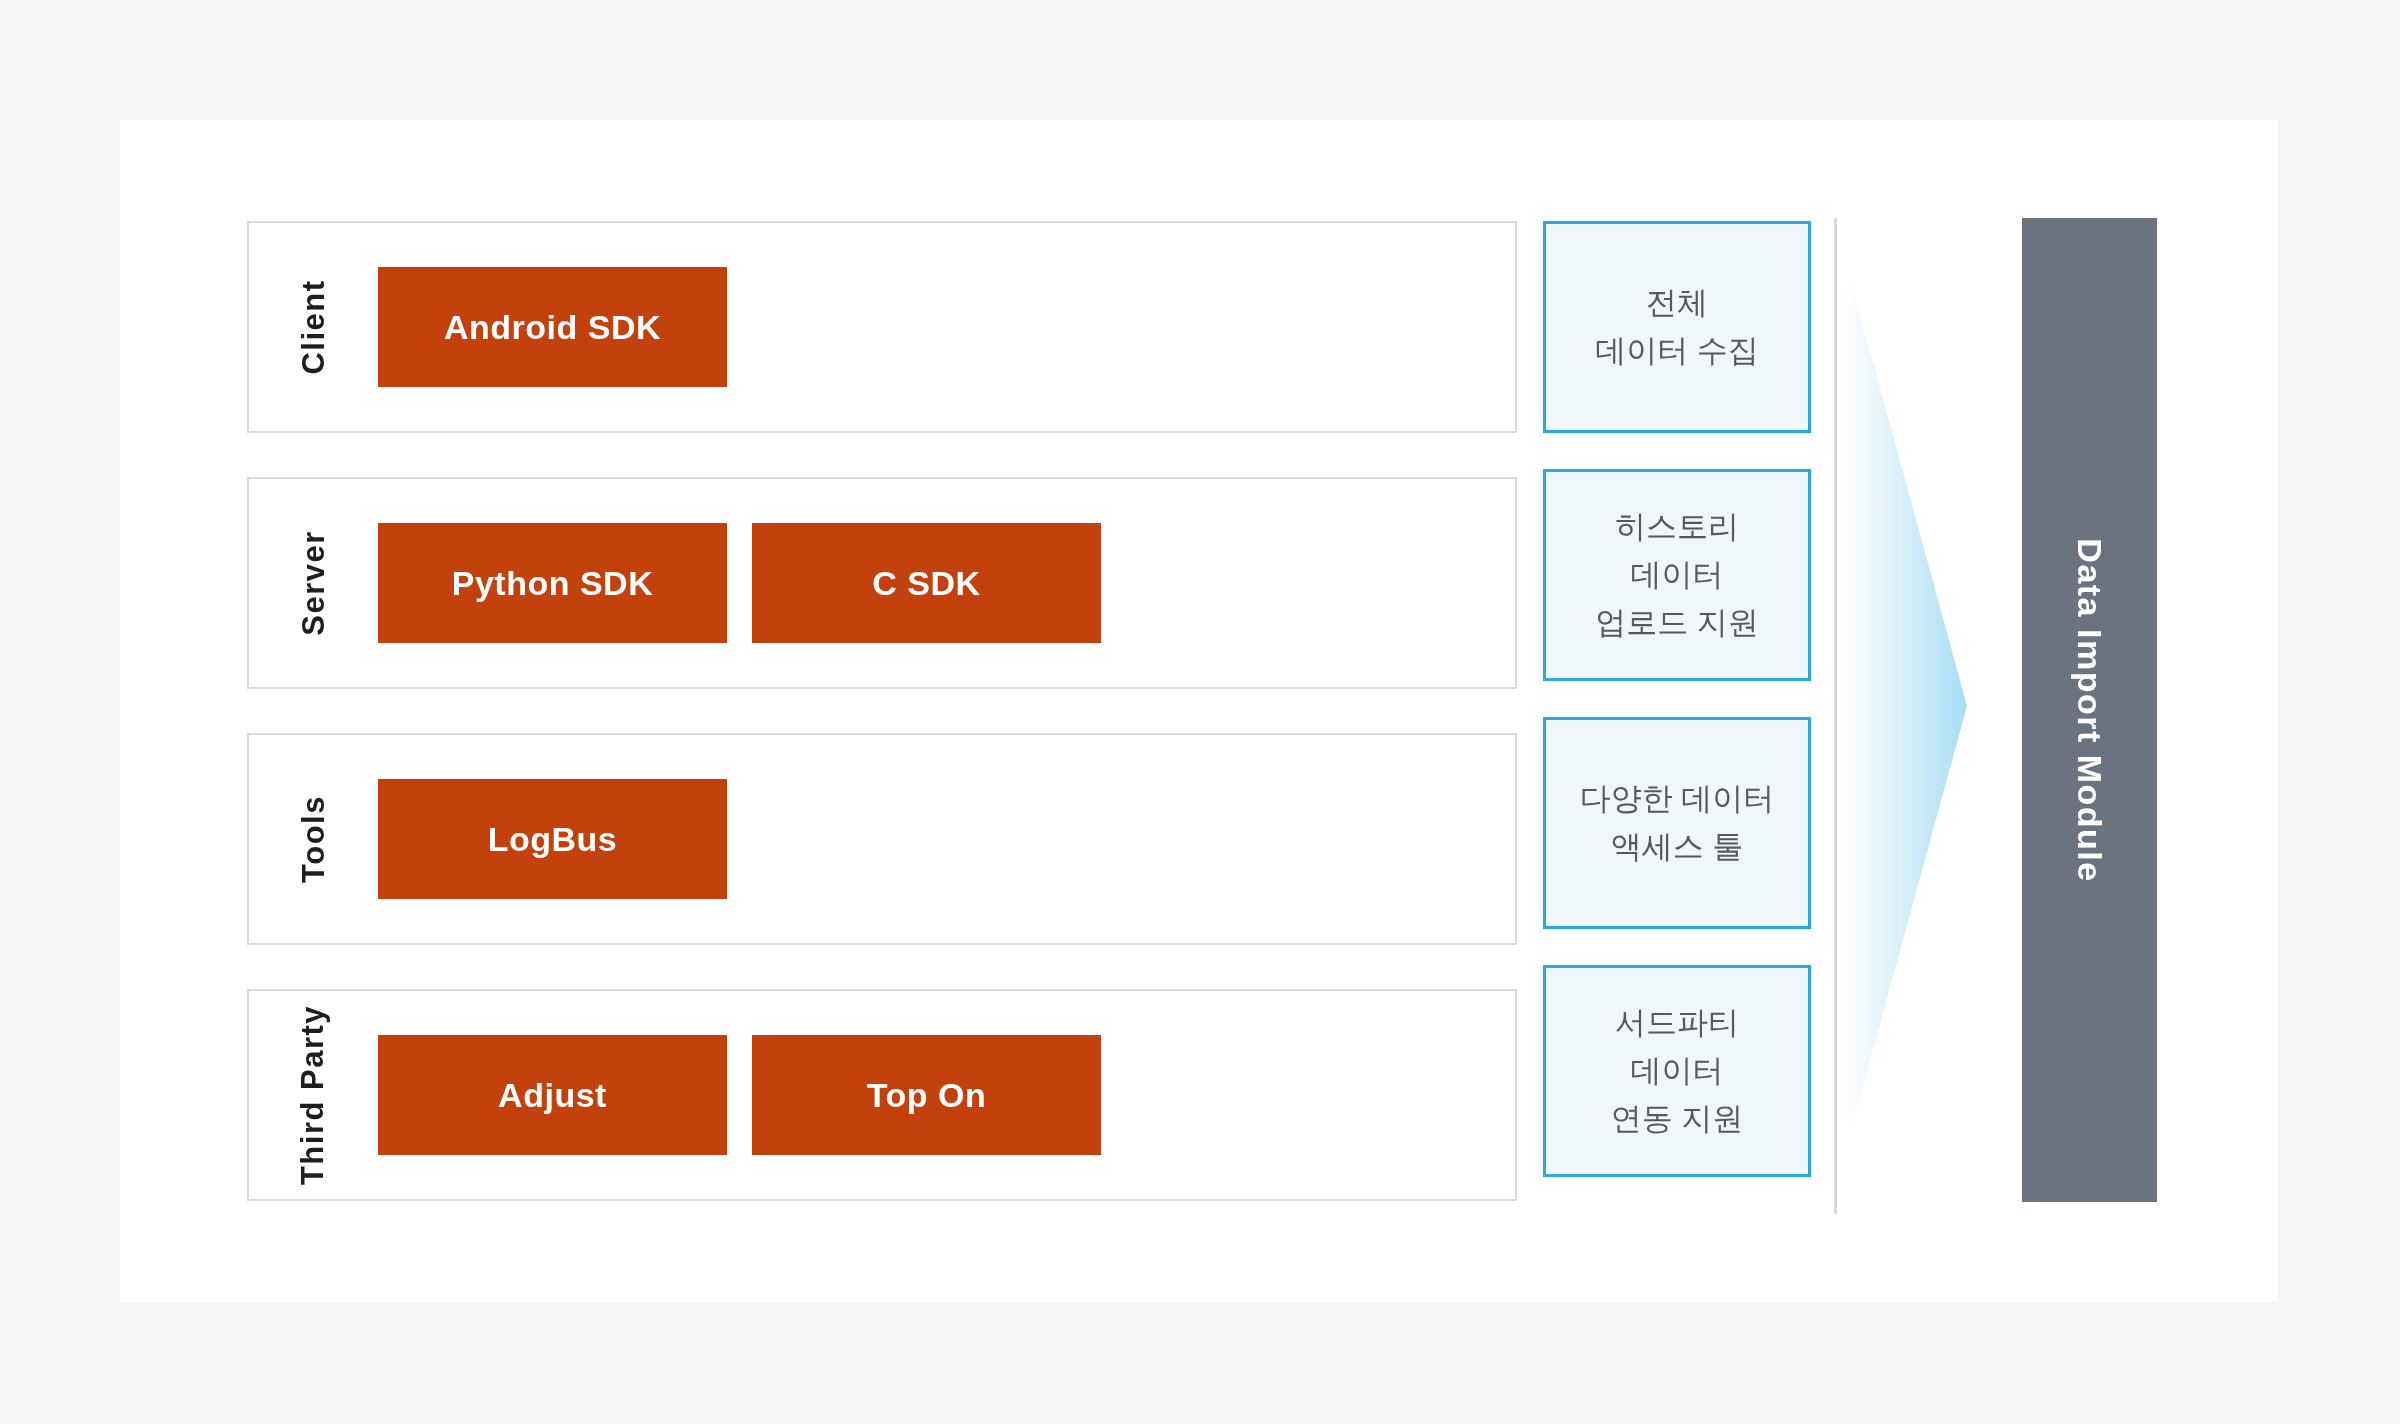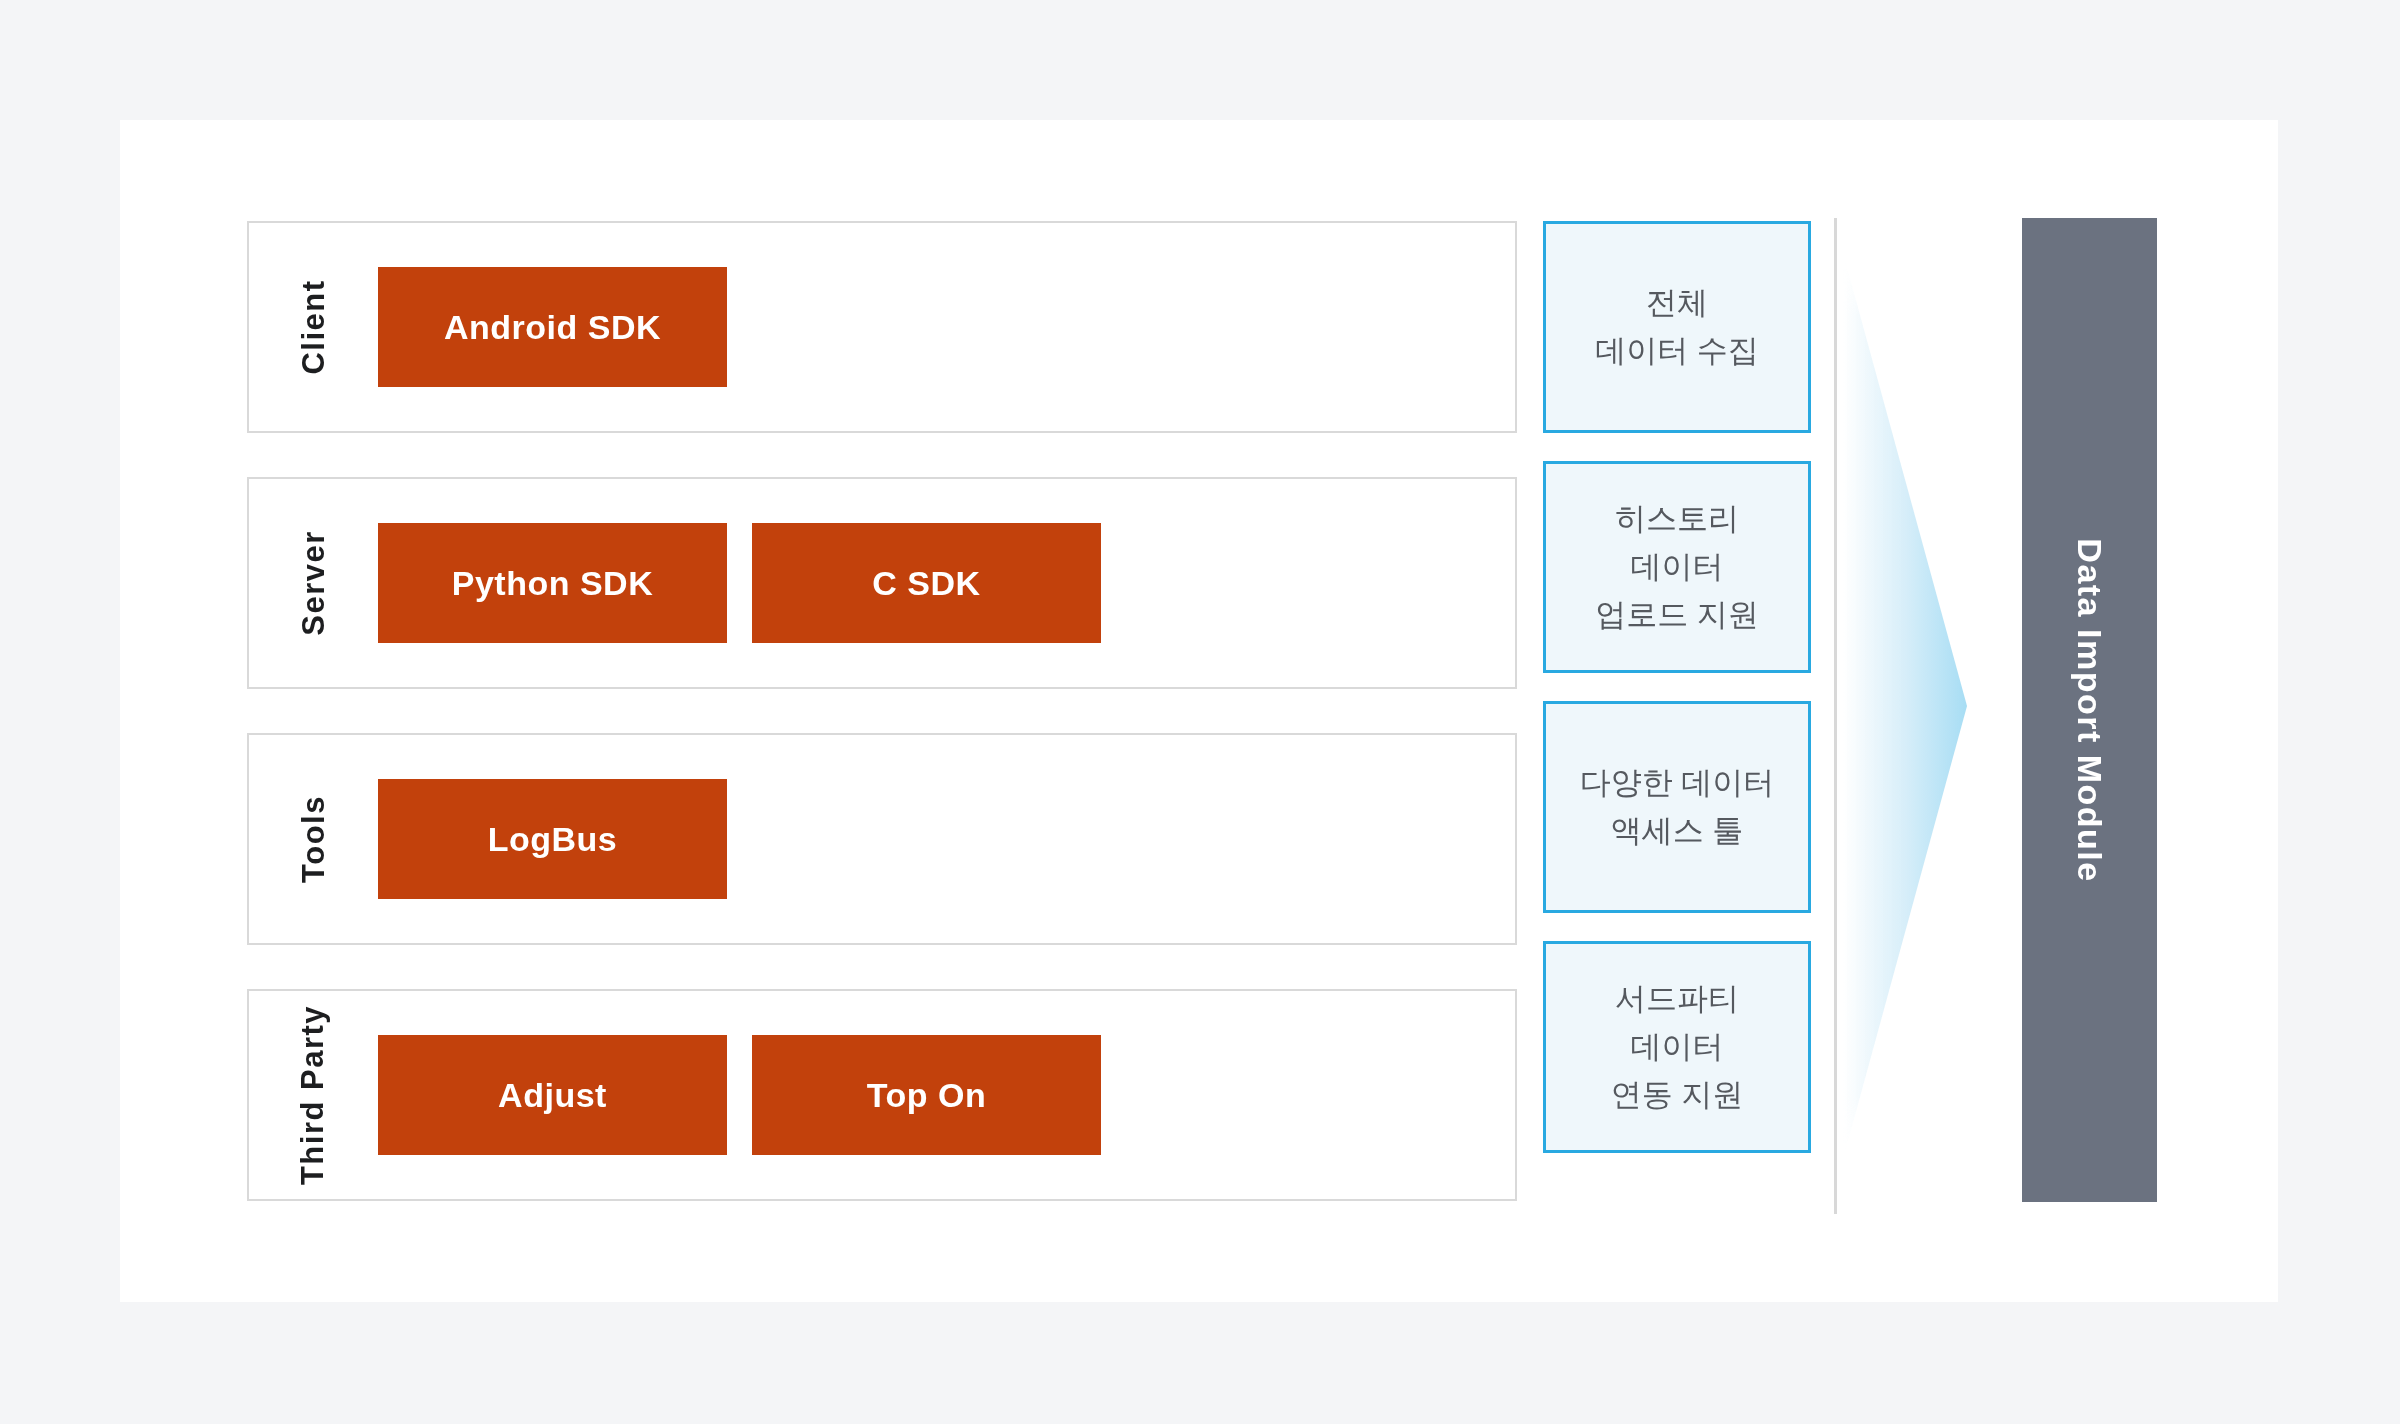--- a/index.html
+++ b/index.html
@@ -79,21 +79,21 @@
   }
 
   
   .notes-col {
     position: absolute;
     left: 1423px;
     top: 101px;
     width: 268px;
     display: flex;
     flex-direction: column;
-    gap: 28px;
+    gap: 36px;
   }
   .note-box {
     box-sizing: border-box;
     height: 212px;
     border: 3px solid #29a9e1;
     background: #eff7fb;
     color: #55595f;
     font-size: 31px;
     font-weight: 500;
     line-height: 48px;

